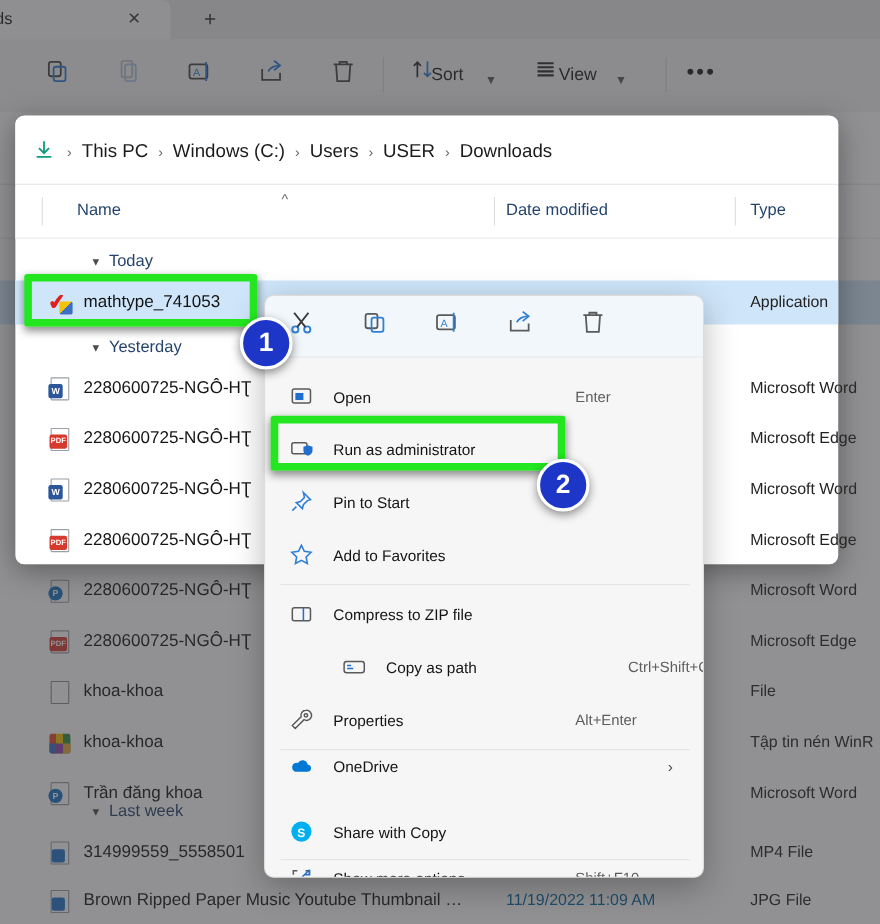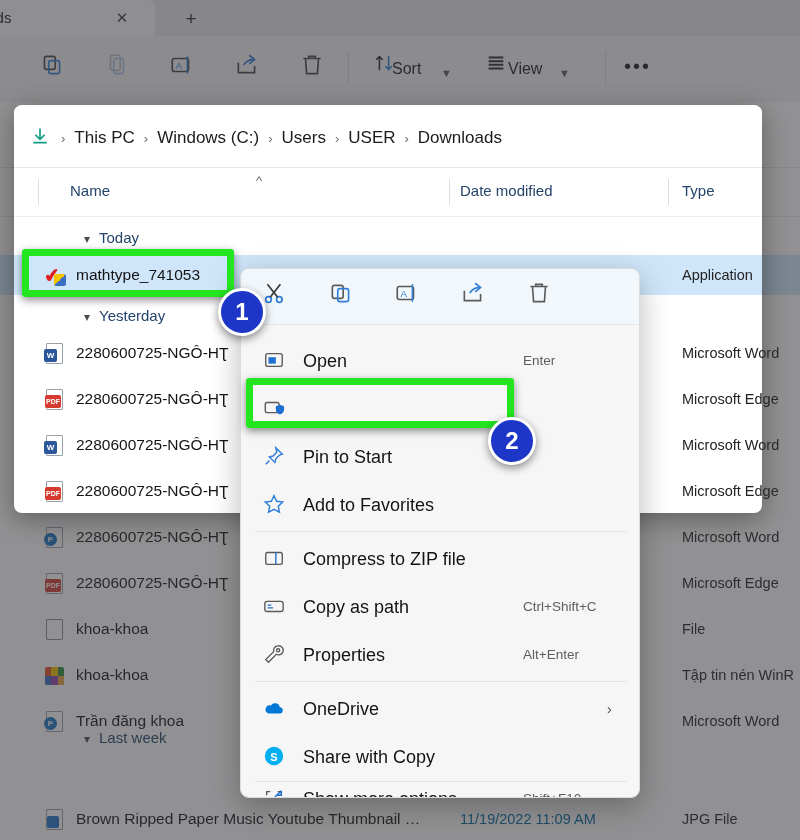--- a/index.html
+++ b/index.html
@@ -179,21 +179,21 @@
   }
   .ctx-tb-ico{ position:absolute; top:11px; width:44px; height:34px; }
   .ctx-tb-ico svg{ display:block; margin:0 auto; }
 
   .ctx-item{
     position:absolute; left:0; width:400px; height:48px;
   }
   .ctx-item .cic{ position:absolute; left:22px; top:12px; width:24px; height:24px; }
   .ctx-item .lbl{
     position:absolute; left:62px; top:12px;
-    font-size:18px; color:#141414; line-height:24px; white-space:nowrap;
+    font-size:14px; color:#141414; line-height:24px; white-space:nowrap;
   }
   .ctx-item .acc{
     position:absolute; left:282px; top:14px;
     font-size:13.5px; color:#5d5d5d; line-height:20px; white-space:nowrap;
   }
   .ctx-item .arr{
     position:absolute; left:366px; top:13px;
     font-size:14px; color:#4c4c4c; line-height:22px;
   }
   .ctx-div{ position:absolute; left:14px; width:372px; height:1px; background:#e4e4e4; }
@@ -367,20 +367,25 @@
     <div class="row" style="top:484px;">
       <span class="ic"><span class="fi ic-ppt"><span class="pg"></span><span class="bar">P</span></span></span>
       <span class="nm">Trần đăng khoa</span>
       <span class="tp">Microsoft Word</span>
     </div>
 
     <div class="grouphdr" style="top:508px;">
       <span class="gcar">▾</span><span>Last week</span>
     </div>
 
+    <div class="row" style="top:538px;">
+      <span class="ic"><span class="fi ic-vid"><span class="pg"></span><span class="bar" style="left:3px;top:8px;width:12px;height:12px;"></span></span></span>
+      <span class="nm">314999559_5558501</span>
+      <span class="tp">MP4 File</span>
+    </div>
     <div class="row" style="top:582px;">
       <span class="ic"><span class="fi ic-vid"><span class="pg"></span><span class="bar" style="left:3px;top:8px;width:12px;height:12px;"></span></span></span>
       <span class="nm">Brown Ripped Paper Music Youtube Thumbnail …</span>
       <span class="dt">11/19/2022 11:09 AM</span>
       <span class="tp">JPG File</span>
     </div>
   </div>
 </div>
 
 <div id="dim"></div>
@@ -506,20 +511,21 @@
     <span class="acc">Enter</span>
   </div>
 
   <div class="ctx-item" style="top:116px;">
     <span class="cic">
       <svg width="22" height="22" viewBox="0 0 24 24" fill="none" stroke="#5a5a5a" stroke-width="1.5">
         <rect x="2.5" y="6" width="15" height="11" rx="2"></rect>
         <path d="M14 10l4.5-1.6L23 10v4c0 2.6-2.2 4.2-4.5 5-2.3-.8-4.5-2.4-4.5-5z" fill="#1f6fd0" stroke="none"></path>
       </svg>
     </span>
+    <span class="lbl">Run as administrator</span>
   </div>
 
   <div class="ctx-item" style="top:164px;">
     <span class="cic">
       <svg width="22" height="22" viewBox="0 0 24 24" fill="none" stroke="#2f7fd8" stroke-width="1.6">
         <path d="M14 3l7 7-3 1-4 4-1 4-6-6 4-1 4-4z"></path>
           <path d="M7 17l-4 4"></path>
       </svg>
     </span>
     <span class="lbl">Pin to Start</span>
@@ -539,21 +545,21 @@
   <div class="ctx-item" style="top:266px;">
     <span class="cic">
       <svg width="22" height="22" viewBox="0 0 24 24" fill="none" stroke="#5a5a5a" stroke-width="1.5">
         <rect x="3" y="6" width="18" height="13" rx="2"></rect>
           <path d="M14 6v13" stroke="#1f6fd0"></path>
       </svg>
     </span>
     <span class="lbl">Compress to ZIP file</span>
   </div>
 
-  <div class="ctx-item" style="top:314px;">
+  <div class="ctx-item" style="top:314px;margin-left:48px;">
     <span class="cic">
       <svg width="22" height="22" viewBox="0 0 24 24" fill="none" stroke="#5a5a5a" stroke-width="1.5">
         <rect x="2" y="7" width="20" height="11" rx="2.5"></rect>
           <path d="M5 11h4M5 14h6" stroke="#1f6fd0"></path>
       </svg>
     </span>
     <span class="lbl">Copy as path</span>
     <span class="acc">Ctrl+Shift+C</span>
   </div>
 
@@ -563,21 +569,21 @@
         <path d="M16.5 3a5 5 0 00-4.8 6.4L3 18.1 5.9 21l8.7-8.7A5 5 0 1016.5 3z"></path>
         <circle cx="16.5" cy="8" r="1.7"></circle>
       </svg>
     </span>
     <span class="lbl">Properties</span>
     <span class="acc">Alt+Enter</span>
   </div>
 
   <div class="ctx-div" style="top:412px;"></div>
 
-  <div class="ctx-item" style="top:416px;">
+  <div class="ctx-item" style="top:404px;">
     <span class="cic">
       <svg width="22" height="22" viewBox="0 0 24 24">
         <path d="M6 18h12a3.4 3.4 0 00.3-6.8A5.2 5.2 0 008.6 9.4 3.9 3.9 0 006 18z" fill="#0078d4"></path>
       </svg>
     </span>
     <span class="lbl">OneDrive</span>
     <span class="arr">›</span>
   </div>
 
   <div class="ctx-item" style="top:464px;">

